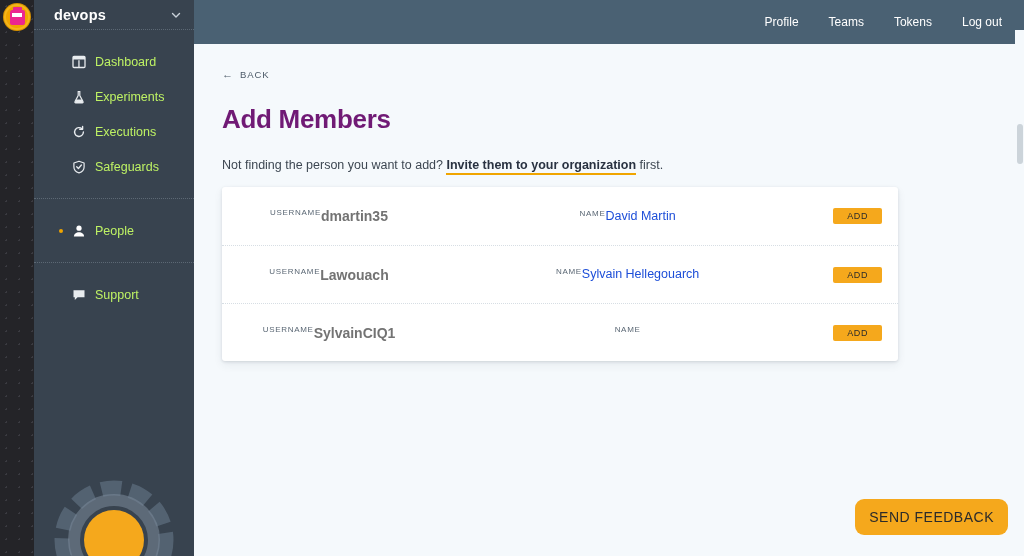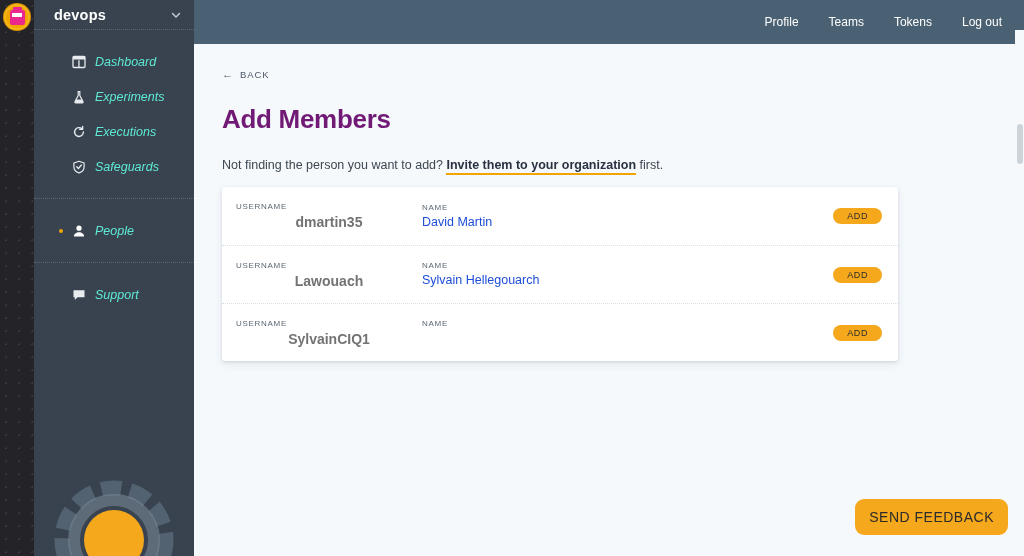--- a/index.html
+++ b/index.html
@@ -61,23 +61,22 @@
   .chev { color: #c9d1d9; font-size: 11px; line-height: 1; }
   .chev svg { display: block; }
 
   .nav-group { padding: 14px 0 14px 0; }
   .nav-group + .nav-group { border-top: 1px dotted #5c6874; }
 
   .nav-item {
     position: relative;
     display: flex; align-items: center; gap: 9px;
     height: 35px; padding-left: 38px;
-    color: #5eead4; font-size: 12.5px;
+    color: #bef264; font-size: 12.5px;
     cursor: pointer;
-    font-style: italic;
   }
   .nav-item .ico {
     width: 14px; height: 14px; display: flex;
     align-items: center; justify-content: center; flex: 0 0 14px;
   }
   .nav-item .ico svg { display: block; }
   .nav-item .lbl { white-space: nowrap; }
   .dot-marker {
     position: absolute; left: 25px; top: 50%;
     width: 4px; height: 4px; margin-top: -2px;
@@ -137,36 +136,36 @@
   .card {
     margin-top: 15px; width: 676px; background: #ffffff;
     border-radius: 3px;
     box-shadow: 0 1px 3px rgba(41,50,65,.14), 0 4px 10px rgba(41,50,65,.07);
   }
   .member-row {
     display: flex; align-items: center;
     height: 58px; padding: 0 16px 0 14px;
   }
   .member-row + .member-row { border-top: 1px dotted #d7dee4; }
-  .col { display: flex; flex-direction: column; justify-content: center; }
+  .col { display: flex; flex-direction: row; justify-content: center; }
   .col-username { width: 186px; }
   .col-name { flex: 1; }
   .col-label {
     font-size: 8px; letter-spacing: .7px; color: #5a6774;
     margin-bottom: 3px;
   }
   .col-value-username {
     font-size: 14px; font-weight: bold; color: #737373; text-align: center;
   }
   .col-value-name {
     font-size: 12.5px; color: #1d4ed8; min-height: 15px;
   }
   .btn-add {
     background: #f5a81c; color: #2b2b2b;
-    border: none; border-radius: 9px;
+    border: none; border-radius: 2px;
     font-family: "Liberation Sans", sans-serif;
     font-size: 9px; letter-spacing: .6px;
     padding: 3px 14px; cursor: pointer;
   }
 
   
   .btn-feedback {
     position: absolute; right: 16px; bottom: 21px;
     background: #f5a81c; color: #2b2b2b;
     border: none; border-radius: 9px;

